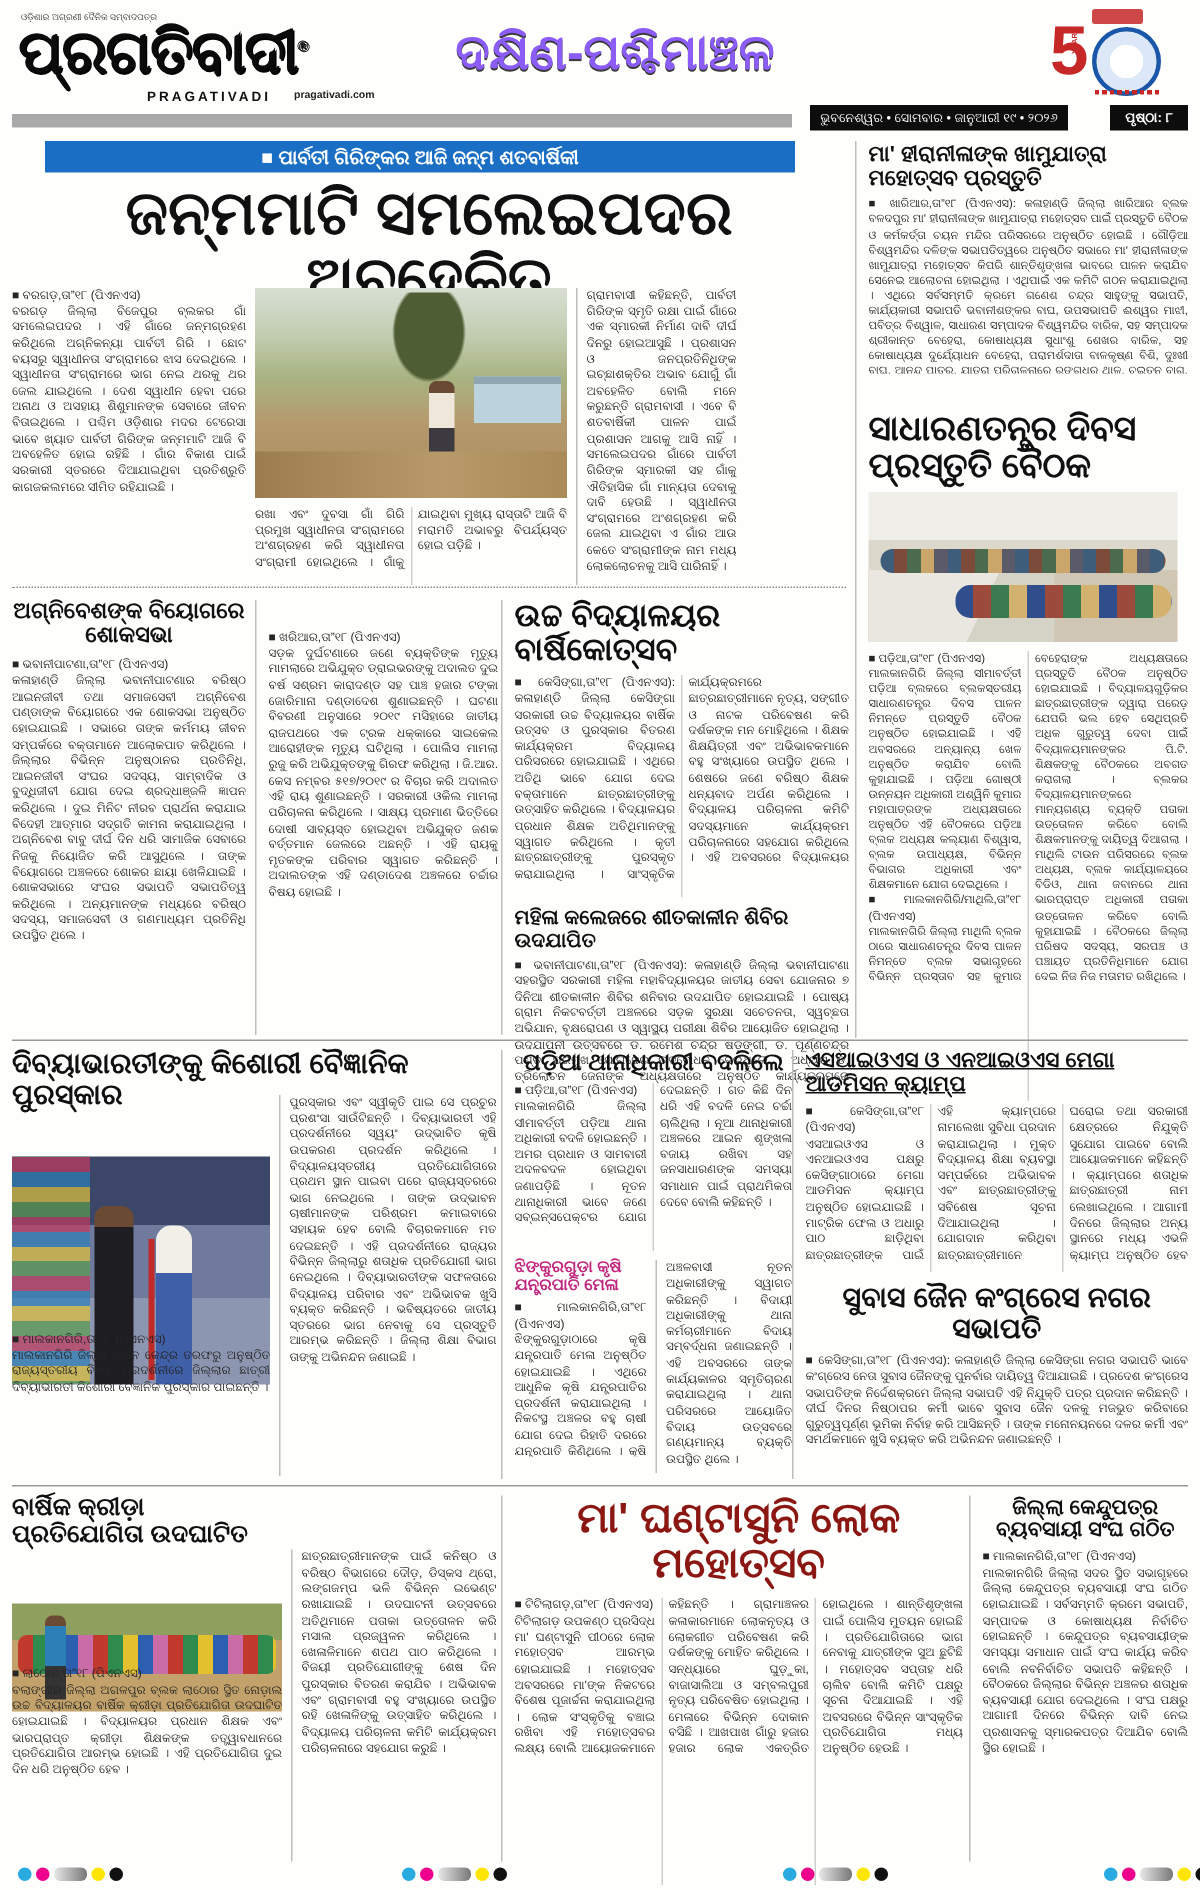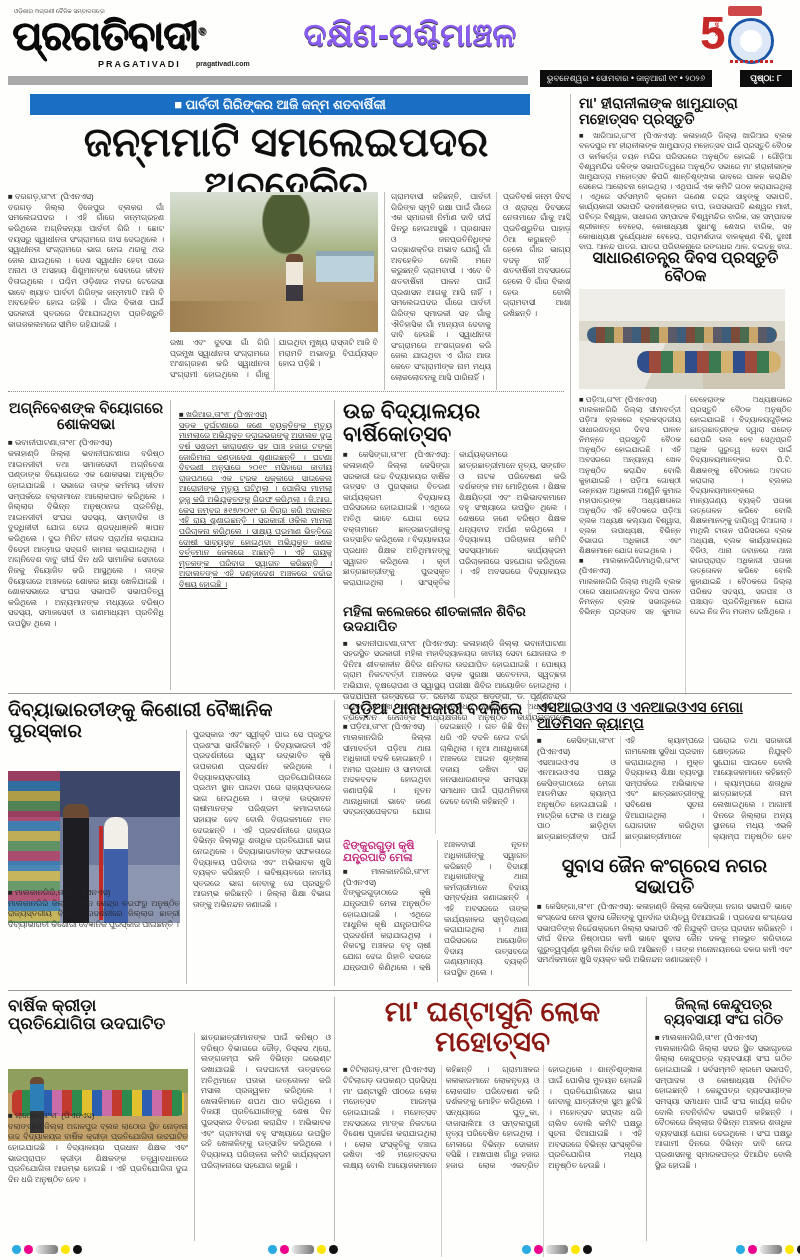--- a/index.html
+++ b/index.html
@@ -58,49 +58,48 @@
 
     <div class="photo abs" style="left:162px;top:98px;width:208px;height:140px;background:linear-gradient(180deg,#d8dfd3 0%,#c3cdb2 22%,#a8b483 42%,#b59a6e 64%,#aa8b5b 100%);">
       <div class="abs" style="left:42%;top:2%;width:58px;height:66px;background:radial-gradient(ellipse at 50% 40%, #4e5d33 0 55%, transparent 60%);"></div>
       <div class="abs" style="left:70%;top:42%;width:58px;height:26px;background:#bcd3de;border-top:5px solid #8fa7b3;"></div>
       <div class="abs" style="left:56%;top:44%;width:17px;height:52px;background:linear-gradient(#6b4a33 0 15%, #efe7da 15% 60%, #3c3a40 60%);border-radius:5px 5px 0 0;"></div>
       <div class="abs" style="left:0;top:78%;width:100%;height:22%;background:linear-gradient(90deg,#9c7d4f,#b89a6a 60%,#a98a58);"></div>
     </div>
     <div class="bd cols2 abs" style="left:162px;top:244px;width:208px;height:52px;">ରଖା ଏବଂ ଦୁବସା ଗାଁ ଗିରି ପ୍ରମୁଖ ସ୍ୱାଧୀନତା ସଂଗ୍ରାମରେ ଅଂଶଗ୍ରହଣ କରି ସ୍ୱାଧୀନତା ସଂଗ୍ରାମୀ ହୋଇଥିଲେ । ଗାଁକୁ ଯାଇଥିବା ମୁଖ୍ୟ ରାସ୍ତାଟି ଆଜି ବି ମରାମତି ଅଭାବରୁ ବିପର୍ଯ୍ୟସ୍ତ ହୋଇ ପଡ଼ିଛି ।</div>
 
     <div class="bd vline abs" style="left:376px;top:98px;width:100px;height:198px;padding-left:6px;">ଗ୍ରାମବାସୀ କହିଛନ୍ତି, ପାର୍ବତୀ ଗିରିଙ୍କ ସ୍ମୃତି ରକ୍ଷା ପାଇଁ ଗାଁରେ ଏକ ସ୍ମାରକୀ ନିର୍ମାଣ ଦାବି ଦୀର୍ଘ ଦିନରୁ ହୋଇଆସୁଛି । ପ୍ରଶାସନ ଓ ଜନପ୍ରତିନିଧିଙ୍କ ଇଚ୍ଛାଶକ୍ତିର ଅଭାବ ଯୋଗୁଁ ଗାଁ ଅବହେଳିତ ବୋଲି ମନେ କରୁଛନ୍ତି ଗ୍ରାମବାସୀ । ଏବେ ବି ଶତବାର୍ଷିକୀ ପାଳନ ପାଇଁ ପ୍ରଶାସନ ଆଗକୁ ଆସି ନାହିଁ । ସମଲେଇପଦର ଗାଁରେ ପାର୍ବତୀ ଗିରିଙ୍କ ସ୍ମାରକୀ ସହ ଗାଁକୁ ଐତିହାସିକ ଗାଁ ମାନ୍ୟତା ଦେବାକୁ ଦାବି ହେଉଛି । ସ୍ୱାଧୀନତା ସଂଗ୍ରାମରେ ଅଂଶଗ୍ରହଣ କରି ଜେଲ ଯାଇଥିବା ଏ ଗାଁର ଆଉ କେତେ ସଂଗ୍ରାମୀଙ୍କ ନାମ ମଧ୍ୟ ଲୋକଲୋଚନକୁ ଆସି ପାରିନାହିଁ ।</div>
-    <div class="bd vline abs" style="left:488px;top:98px;width:68px;height:198px;padding-left:6px;">ପ୍ରତିବର୍ଷ ଜନ୍ମ ଦିବସ ଓ ଶ୍ରାଦ୍ଧ ଦିବସରେ ନେତାମାନେ ଗାଁକୁ ଆସି ପ୍ରତିଶ୍ରୁତିର ପାହାଡ଼ ଠିଆ କରୁଛନ୍ତି । ହେଲେ ଗାଁର ଭାଗ୍ୟ ବଦଳୁ ନାହିଁ । ଶତବାର୍ଷିକୀ ଅବସରରେ ହେଲେ ବି ଗାଁର ବିକାଶ ହେଉ ବୋଲି ଗ୍ରାମବାସୀ ଆଶା ରଖିଛନ୍ତି ।</div>
   </div>
 
   <div class="abs vline" style="left:570px;top:94px;width:222px;height:598px;padding-left:8px;box-sizing:border-box;">
     <div class="hd" style="font-size:14.5px;margin-top:2px;">ମା' ହୀରାନୀଳାଙ୍କ ଖାମୁଯାତ୍ରା ମହୋତ୍ସବ ପ୍ରସ୍ତୁତି</div>
     <div class="bd bd-sm" style="height:118px;margin-top:4px;">■ ଖାରିଆର,ତା”୧୮ (ପିଏନଏସ): କଳାହାଣ୍ଡି ଜିଲ୍ଲା ଖାରିଆର ବ୍ଲକ ବଳଦପୁର ମା' ହୀରାନୀଳାଙ୍କ ଖାମୁଯାତ୍ରା ମହୋତ୍ସବ ପାଇଁ ପ୍ରସ୍ତୁତି ବୈଠକ ଓ କର୍ମକର୍ତ୍ତା ଚୟନ ମନ୍ଦିର ପରିସରରେ ଅନୁଷ୍ଠିତ ହୋଇଛି । ଗୌଡ଼ିଆ ବିଶ୍ୱମନ୍ଦିର ଦଳିଙ୍କ ସଭାପତିତ୍ୱରେ ଅନୁଷ୍ଠିତ ସଭାରେ ମା' ହୀରାନୀଳାଙ୍କ ଖାମୁଯାତ୍ରା ମହୋତ୍ସବ କିପରି ଶାନ୍ତିଶୃଙ୍ଖଳା ଭାବରେ ପାଳନ କରାଯିବ ସେନେଇ ଆଲୋଚନା ହୋଇଥିଲା । ଏଥିପାଇଁ ଏକ କମିଟି ଗଠନ କରାଯାଇଥିଲା । ଏଥିରେ ସର୍ବସମ୍ମତି କ୍ରମେ ଗଣେଶ ଚନ୍ଦ୍ର ସାହୁଙ୍କୁ ସଭାପତି, କାର୍ଯ୍ୟକାରୀ ସଭାପତି ଭବାନୀଶଙ୍କର ବାଘ, ଉପସଭାପତି ଈଶ୍ୱର ମାଝୀ, ପବିତ୍ର ବିଶ୍ୱାଳ, ସାଧାରଣ ସମ୍ପାଦକ ବିଶ୍ୱମନ୍ଦିର ବାରିକ, ସହ ସମ୍ପାଦକ ଶ୍ରୀକାନ୍ତ ବେହେରା, କୋଷାଧ୍ୟକ୍ଷ ସୁଧାଂଶୁ ଶେଖର ବାରିକ, ସହ କୋଷାଧ୍ୟକ୍ଷ ଦୁର୍ଯ୍ୟୋଧନ ବେହେରା, ପରାମର୍ଶଦାତା ବାଳକୃଷ୍ଣ ବିଶି, ଦୁଃଖୀ ବାଘ, ଆନନ୍ଦ ପାତ୍ର, ଯାତ୍ରା ପରିଚାଳନାରେ ରଙ୍ଗଧର ଥାଳ, ଚଇତନ ବାଗ, ବୈରାଗୀ ବିଶ୍ୱାଳ, ଲଛମନ ବେହେରା, ଲୋକନ ବେହେରା, ସୁଖଚାନ୍ଦ ମାଝୀ, ଦେବାନନ୍ଦ ସାହୁ ପ୍ରମୁଖଙ୍କୁ ମନୋନୀତ କରାଯାଇଥିଲା ।</div>
 
-    <div class="hd" style="font-size:16px;margin-top:0;text-align:center;">ସାଧାରଣତନ୍ତ୍ର ଦିବସ ପ୍ରସ୍ତୁତି ବୈଠକ</div>
+    <div class="hd" style="font-size:23px;margin-top:24px;">ସାଧାରଣତନ୍ତ୍ର ଦିବସ ପ୍ରସ୍ତୁତି ବୈଠକ</div>
     <div class="photo" style="width:206px;height:100px;margin-top:5px;background:linear-gradient(180deg,#efeee9 0 32%,#ddd8cc 32% 52%,#cfc6b4 52%);">
       <div class="abs" style="left:0;top:52%;width:60%;height:48%;background:linear-gradient(115deg,#e9e7e0 0 60%,#d5d2c6 60%);"></div>
       <div class="abs" style="left:4%;top:38%;width:92%;height:16px;background:repeating-linear-gradient(90deg,#3e5d7a 0 9px,#7c4b3a 9px 18px,#4b6b4e 18px 27px,#caa66a 27px 36px,#5a5a68 36px 45px);border-radius:8px;"></div>
       <div class="abs" style="left:28%;top:62%;width:70%;height:22px;background:repeating-linear-gradient(90deg,#314e8c 0 12px,#9c4a3c 12px 24px,#3c7a52 24px 36px,#d2b26e 36px 48px);border-radius:10px;"></div>
     </div>
     <div class="bd bd-sm cols2" style="height:300px;margin-top:6px;">■ ପଡ଼ିଆ,ତା”୧୮ (ପିଏନଏସ)
 ମାଲକାନଗିରି ଜିଲ୍ଲା ସୀମାବର୍ତ୍ତୀ ପଡ଼ିଆ ବ୍ଲକରେ ବ୍ଲକସ୍ତରୀୟ ସାଧାରଣତନ୍ତ୍ର ଦିବସ ପାଳନ ନିମନ୍ତେ ପ୍ରସ୍ତୁତି ବୈଠକ ଅନୁଷ୍ଠିତ ହୋଇଯାଇଛି । ଏହି ଅବସରରେ ଅନ୍ୟାନ୍ୟ ଖେଳ ଅନୁଷ୍ଠିତ କରାଯିବ ବୋଲି କୁହାଯାଇଛି । ପଡ଼ିଆ ଗୋଷ୍ଠୀ ଉନ୍ନୟନ ଅଧିକାରୀ ଅଶ୍ୱିନି କୁମାର ମହାପାତ୍ରଙ୍କ ଅଧ୍ୟକ୍ଷତାରେ ଅନୁଷ୍ଠିତ ଏହି ବୈଠକରେ ପଡ଼ିଆ ବ୍ଲକ ଅଧ୍ୟକ୍ଷ କଲ୍ୟାଣ ବିଶ୍ୱାସ, ବ୍ଲକ ଉପାଧ୍ୟକ୍ଷ, ବିଭିନ୍ନ ବିଭାଗର ଅଧିକାରୀ ଏବଂ ଶିକ୍ଷକମାନେ ଯୋଗ ଦେଇଥିଲେ ।
 ■ ମାଲକାନଗିରି/ମାଥିଲି,ତା”୧୮ (ପିଏନଏସ)
 ମାଲକାନଗିରି ଜିଲ୍ଲା ମାଥିଲି ବ୍ଲକ ଠାରେ ସାଧାରଣତନ୍ତ୍ର ଦିବସ ପାଳନ ନିମନ୍ତେ ବ୍ଲକ ସଭାଗୃହରେ ବିଭିନ୍ନ ପ୍ରସ୍ତାବ ସହ କୁମାର ବେହେରାଙ୍କ ଅଧ୍ୟକ୍ଷତାରେ ପ୍ରସ୍ତୁତି ବୈଠକ ଅନୁଷ୍ଠିତ ହୋଇଯାଇଛି । ବିଦ୍ୟାଳୟଗୁଡ଼ିକର ଛାତ୍ରଛାତ୍ରୀଙ୍କ ଦ୍ୱାରା ପରେଡ଼ ଯେପରି ଭଲ ହେବ ସେଥିପ୍ରତି ଅଧିକ ଗୁରୁତ୍ୱ ଦେବା ପାଇଁ ବିଦ୍ୟାଳୟମାନଙ୍କର ପି.ଟି. ଶିକ୍ଷକଙ୍କୁ ବୈଠକରେ ଅବଗତ କରାଗଲା । ବ୍ଲକର ବିଦ୍ୟାଳୟମାନଙ୍କରେ ମାନ୍ୟଗଣ୍ୟ ବ୍ୟକ୍ତି ପତାକା ଉତ୍ତୋଳନ କରିବେ ବୋଲି ଶିକ୍ଷକମାନଙ୍କୁ ଦାୟିତ୍ୱ ଦିଆଗଲା । ମାଥିଲି ଟାଉନ ପରିସରରେ ବ୍ଲକ ଅଧ୍ୟକ୍ଷ, ବ୍ଲକ କାର୍ଯ୍ୟାଳୟରେ ବିଡିଓ, ଥାନା ଜବାନରେ ଥାନା ଭାରପ୍ରାପ୍ତ ଅଧିକାରୀ ପତାକା ଉତ୍ତୋଳନ କରିବେ ବୋଲି କୁହାଯାଇଛି । ବୈଠକରେ ଜିଲ୍ଲା ପରିଷଦ ସଦସ୍ୟ, ସରପଞ୍ଚ ଓ ପଞ୍ଚାୟତ ପ୍ରତିନିଧିମାନେ ଯୋଗ ଦେଇ ନିଜ ନିଜ ମତାମତ ରଖିଥିଲେ ।</div>
   </div>
 
   <div class="abs hdot" style="left:8px;top:391px;width:556px;height:0;"></div>
 
   <div class="abs" style="left:8px;top:400px;width:156px;height:290px;">
     <div class="hd ctr" style="font-size:15px;">ଅଗ୍ନିବେଶଙ୍କ ବିୟୋଗରେ ଶୋକସଭା</div>
     <div class="bd" style="height:248px;margin-top:6px;">■ ଭବାନୀପାଟଣା,ତା”୧୮ (ପିଏନଏସ)
 କଳାହାଣ୍ଡି ଜିଲ୍ଲା ଭବାନୀପାଟଣାର ବରିଷ୍ଠ ଆଇନଜୀବୀ ତଥା ସମାଜସେବୀ ଅଗ୍ନିବେଶ ପଣ୍ଡାଙ୍କ ବିୟୋଗରେ ଏକ ଶୋକସଭା ଅନୁଷ୍ଠିତ ହୋଇଯାଇଛି । ସଭାରେ ତାଙ୍କ କର୍ମମୟ ଜୀବନ ସମ୍ପର୍କରେ ବକ୍ତାମାନେ ଆଲୋକପାତ କରିଥିଲେ । ଜିଲ୍ଲାର ବିଭିନ୍ନ ଅନୁଷ୍ଠାନର ପ୍ରତିନିଧି, ଆଇନଜୀବୀ ସଂଘର ସଦସ୍ୟ, ସାମ୍ବାଦିକ ଓ ବୁଦ୍ଧିଜୀବୀ ଯୋଗ ଦେଇ ଶ୍ରଦ୍ଧାଞ୍ଜଳି ଜ୍ଞାପନ କରିଥିଲେ । ଦୁଇ ମିନିଟ ନୀରବ ପ୍ରାର୍ଥନା କରାଯାଇ ବିଦେହୀ ଆତ୍ମାର ସଦ୍‌ଗତି କାମନା କରାଯାଇଥିଲା । ଅଗ୍ନିବେଶ ବାବୁ ଦୀର୍ଘ ଦିନ ଧରି ସାମାଜିକ ସେବାରେ ନିଜକୁ ନିୟୋଜିତ କରି ଆସୁଥିଲେ । ତାଙ୍କ ବିୟୋଗରେ ଅଞ୍ଚଳରେ ଶୋକର ଛାୟା ଖେଳିଯାଇଛି । ଶୋକସଭାରେ ସଂଘର ସଭାପତି ସଭାପତିତ୍ୱ କରିଥିଲେ । ଅନ୍ୟମାନଙ୍କ ମଧ୍ୟରେ ବରିଷ୍ଠ ସଦସ୍ୟ, ସମାଜସେବୀ ଓ ଗଣମାଧ୍ୟମ ପ୍ରତିନିଧି ଉପସ୍ଥିତ ଥିଲେ ।</div>
   </div>
 
   <div class="abs vline" style="left:170px;top:400px;width:162px;height:290px;padding-left:8px;box-sizing:border-box;">
-    <div class="bd" style="height:238px;margin-top:10px;text-decoration:underline;">■ ଖରିଆର,ତା”୧୮ (ପିଏନଏସ)
+    <div class="bd" style="height:238px;margin-top:20px;">■ ଖରିଆର,ତା”୧୮ (ପିଏନଏସ)
 ସଡ଼କ ଦୁର୍ଘଟଣାରେ ଜଣେ ବ୍ୟକ୍ତିଙ୍କ ମୃତ୍ୟୁ ମାମଲାରେ ଅଭିଯୁକ୍ତ ଡ୍ରାଇଭରଙ୍କୁ ଅଦାଲତ ଦୁଇ ବର୍ଷ ସଶ୍ରମ କାରାଦଣ୍ଡ ସହ ପାଞ୍ଚ ହଜାର ଟଙ୍କା ଜୋରିମାନା ଦଣ୍ଡାଦେଶ ଶୁଣାଇଛନ୍ତି । ଘଟଣା ବିବରଣୀ ଅନୁସାରେ ୨୦୧୯ ମସିହାରେ ଜାତୀୟ ରାଜପଥରେ ଏକ ଟ୍ରକ ଧକ୍କାରେ ସାଇକେଲ ଆରୋହୀଙ୍କ ମୃତ୍ୟୁ ଘଟିଥିଲା । ପୋଲିସ ମାମଲା ରୁଜୁ କରି ଅଭିଯୁକ୍ତଙ୍କୁ ଗିରଫ କରିଥିଲା । ଜି.ଆର. କେସ ନମ୍ବର ୫୧୭/୨୦୧୯ ର ବିଚାର କରି ଅଦାଲତ ଏହି ରାୟ ଶୁଣାଇଛନ୍ତି । ସରକାରୀ ଓକିଲ ମାମଲା ପରିଚାଳନା କରିଥିଲେ । ସାକ୍ଷ୍ୟ ପ୍ରମାଣ ଭିତ୍ତିରେ ଦୋଷୀ ସାବ୍ୟସ୍ତ ହୋଇଥିବା ଅଭିଯୁକ୍ତ ଜଣକ ବର୍ତ୍ତମାନ ଜେଲରେ ଅଛନ୍ତି । ଏହି ରାୟକୁ ମୃତକଙ୍କ ପରିବାର ସ୍ୱାଗତ କରିଛନ୍ତି । ଅଦାଲତଙ୍କ ଏହି ଦଣ୍ଡାଦେଶ ଅଞ୍ଚଳରେ ଚର୍ଚ୍ଚାର ବିଷୟ ହୋଇଛି ।</div>
   </div>
 
   <div class="abs vline" style="left:334px;top:400px;width:232px;height:290px;padding-left:8px;box-sizing:border-box;">
     <div class="hd" style="font-size:21px;">ଉଚ୍ଚ ବିଦ୍ୟାଳୟର ବାର୍ଷିକୋତ୍ସବ</div>
     <div class="bd cols2" style="height:148px;margin-top:5px;">■ କେସିଙ୍ଗା,ତା”୧୮ (ପିଏନଏସ): କଳାହାଣ୍ଡି ଜିଲ୍ଲା କେସିଙ୍ଗା ସରକାରୀ ଉଚ୍ଚ ବିଦ୍ୟାଳୟର ବାର୍ଷିକ ଉତ୍ସବ ଓ ପୁରସ୍କାର ବିତରଣ କାର୍ଯ୍ୟକ୍ରମ ବିଦ୍ୟାଳୟ ପରିସରରେ ହୋଇଯାଇଛି । ଏଥିରେ ଅତିଥି ଭାବେ ଯୋଗ ଦେଇ ବକ୍ତାମାନେ ଛାତ୍ରଛାତ୍ରୀଙ୍କୁ ଉତ୍ସାହିତ କରିଥିଲେ । ବିଦ୍ୟାଳୟର ପ୍ରଧାନ ଶିକ୍ଷକ ଅତିଥିମାନଙ୍କୁ ସ୍ୱାଗତ କରିଥିଲେ । କୃତୀ ଛାତ୍ରଛାତ୍ରୀଙ୍କୁ ପୁରସ୍କୃତ କରାଯାଇଥିଲା । ସାଂସ୍କୃତିକ କାର୍ଯ୍ୟକ୍ରମରେ ଛାତ୍ରଛାତ୍ରୀମାନେ ନୃତ୍ୟ, ସଙ୍ଗୀତ ଓ ନାଟକ ପରିବେଷଣ କରି ଦର୍ଶକଙ୍କ ମନ ମୋହିଥିଲେ । ଶିକ୍ଷକ ଶିକ୍ଷୟିତ୍ରୀ ଏବଂ ଅଭିଭାବକମାନେ ବହୁ ସଂଖ୍ୟାରେ ଉପସ୍ଥିତ ଥିଲେ । ଶେଷରେ ଜଣେ ବରିଷ୍ଠ ଶିକ୍ଷକ ଧନ୍ୟବାଦ ଅର୍ପଣ କରିଥିଲେ । ବିଦ୍ୟାଳୟ ପରିଚାଳନା କମିଟି ସଦସ୍ୟମାନେ କାର୍ଯ୍ୟକ୍ରମ ପରିଚାଳନାରେ ସହଯୋଗ କରିଥିଲେ । ଏହି ଅବସରରେ ବିଦ୍ୟାଳୟର ବାର୍ଷିକ ପତ୍ରିକା ଉନ୍ମୋଚିତ ହୋଇଥିଲା ।</div>
     <div class="hd" style="font-size:13.5px;margin-top:7px;">ମହିଳା କଲେଜରେ ଶୀତକାଳୀନ ଶିବିର ଉଦଯାପିତ</div>
     <div class="bd" style="height:86px;margin-top:4px;">■ ଭବାନୀପାଟଣା,ତା”୧୮ (ପିଏନଏସ): କଳାହାଣ୍ଡି ଜିଲ୍ଲା ଭବାନୀପାଟଣା ସହରସ୍ଥିତ ସରକାରୀ ମହିଳା ମହାବିଦ୍ୟାଳୟର ଜାତୀୟ ସେବା ଯୋଜନାର ୭ ଦିନିଆ ଶୀତକାଳୀନ ଶିବିର ଶନିବାର ଉଦଯାପିତ ହୋଇଯାଇଛି । ପୋଷ୍ୟ ଗ୍ରାମ ନିକଟବର୍ତ୍ତୀ ଅଞ୍ଚଳରେ ସଡ଼କ ସୁରକ୍ଷା ସଚେତନତା, ସ୍ୱଚ୍ଛତା ଅଭିଯାନ, ବୃକ୍ଷରୋପଣ ଓ ସ୍ୱାସ୍ଥ୍ୟ ପରୀକ୍ଷା ଶିବିର ଆୟୋଜିତ ହୋଇଥିଲା । ଉଦଯାପନୀ ଉତ୍ସବରେ ଡ. ରମେଶ ଚନ୍ଦ୍ର ଷଡ଼ଙ୍ଗୀ, ଡ. ପୂର୍ଣ୍ଣଚନ୍ଦ୍ର ପଣ୍ଡା ପ୍ରମୁଖ ଯୋଗଦେଇ ଉଦବୋଧନ ଦେଇଥିଲେ । ଅଧ୍ୟକ୍ଷ ଡ. ତ୍ରିଲୋଚନ ଜେନାଙ୍କ ଅଧ୍ୟକ୍ଷତାରେ ଅନୁଷ୍ଠିତ କାର୍ଯ୍ୟକ୍ରମରେ କାର୍ଯ୍ୟକ୍ରମ ଅଧିକାରୀ ସୂଚନା ଦେଇଥିଲେ ଏବଂ ଅଧ୍ୟାପିକା ଧନ୍ୟବାଦ ଦେଇଥିଲେ । ଛାତ୍ରୀମାନଙ୍କୁ ପ୍ରମାଣପତ୍ର ବଣ୍ଟନ କରାଯାଇଥିଲା ।</div>
   </div>
 

